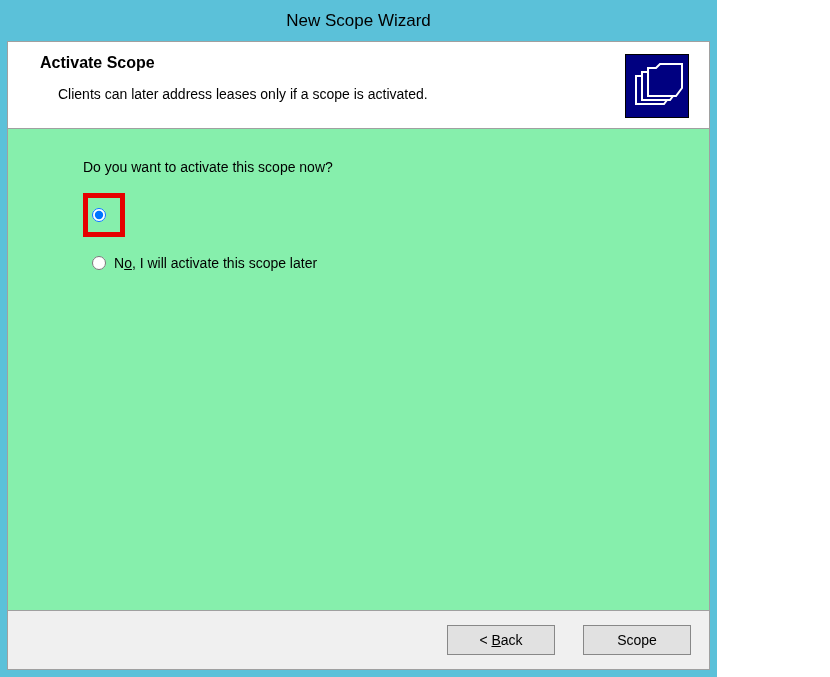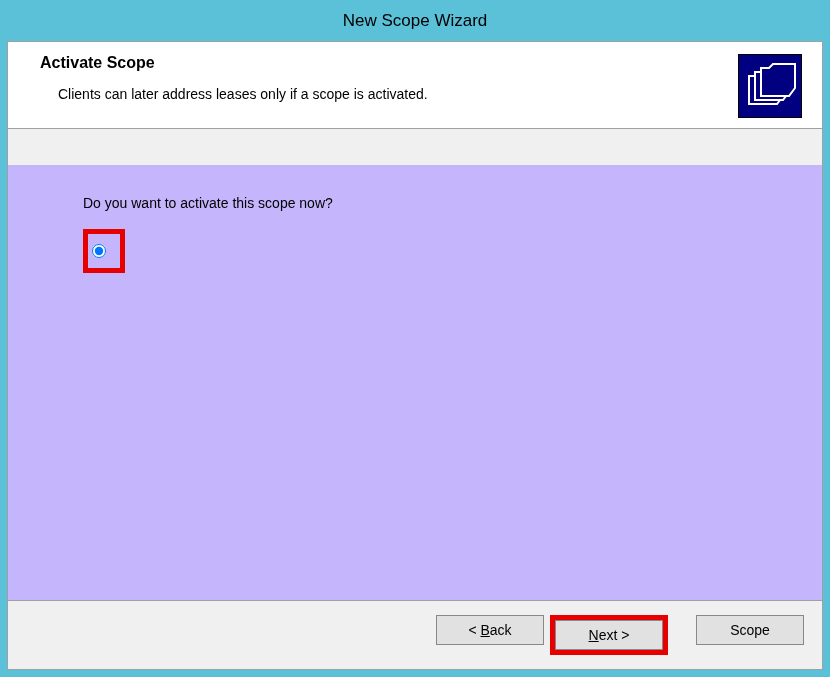--- a/index.html
+++ b/index.html
@@ -5,21 +5,21 @@
     * { box-sizing: border-box; margin: 0; padding: 0; }
     body {
       font-family: "Segoe UI", Tahoma, sans-serif;
       font-size: 13px;
       background: #fff;
       width: 830px;
       height: 677px;
       overflow: hidden;
     }
     .window {
-      width: 830px;
+      width: 717px;
       height: 677px;
       border: 7px solid #5bc1d9;
       background: #fff;
       display: flex;
       flex-direction: column;
     }
     .titlebar {
       background: #5bc1d9;
       color: #000;
       text-align: center;
@@ -58,22 +58,21 @@
       background: #000080;
       border: 1px solid #000;
       flex-shrink: 0;
       display: flex;
       align-items: center;
       justify-content: center;
     }
     .body-panel {
       flex: 1;
       padding: 30px 60px 20px 75px;
-      background: #c4b5fd;
-      margin-top: 36px;
+      background: #86efac;
     }
     .question {
       font-size: 14px;
       margin-bottom: 18px;
     }
     .radio-row {
       display: flex;
       align-items: center;
       margin: 6px 0;
       padding: 4px 6px 4px 2px;
@@ -152,25 +151,26 @@
       <div class="question">Do you want to activate this scope now?</div>
 
       <div class="highlight-yes">
         <div class="radio-row">
           <input type="radio" name="activate" checked="" style="">
         </div>
       </div>
 
       <div class="spacer-row"></div>
 
+      <div class="radio-row" style="padding-left:7px;">
+        <input type="radio" name="activate" style="">
+        <label><span>N</span><span class="underline">o</span><span>, I will activate this scope later</span></label>
+      </div>
     </div>
 
     <div class="button-bar">
       <button class="btn"><span>&lt; </span><span class="underline">B</span><span>ack</span></button>
-      <span class="highlight-next">
-        <button class="btn"><span class="underline">N</span><span>ext &gt;</span></button>
-      </span>
       <span class="btn-gap"></span>
       <button class="btn">Scope</button>
     </div>
 
   </div>
 </div>
 
 </body></html>

